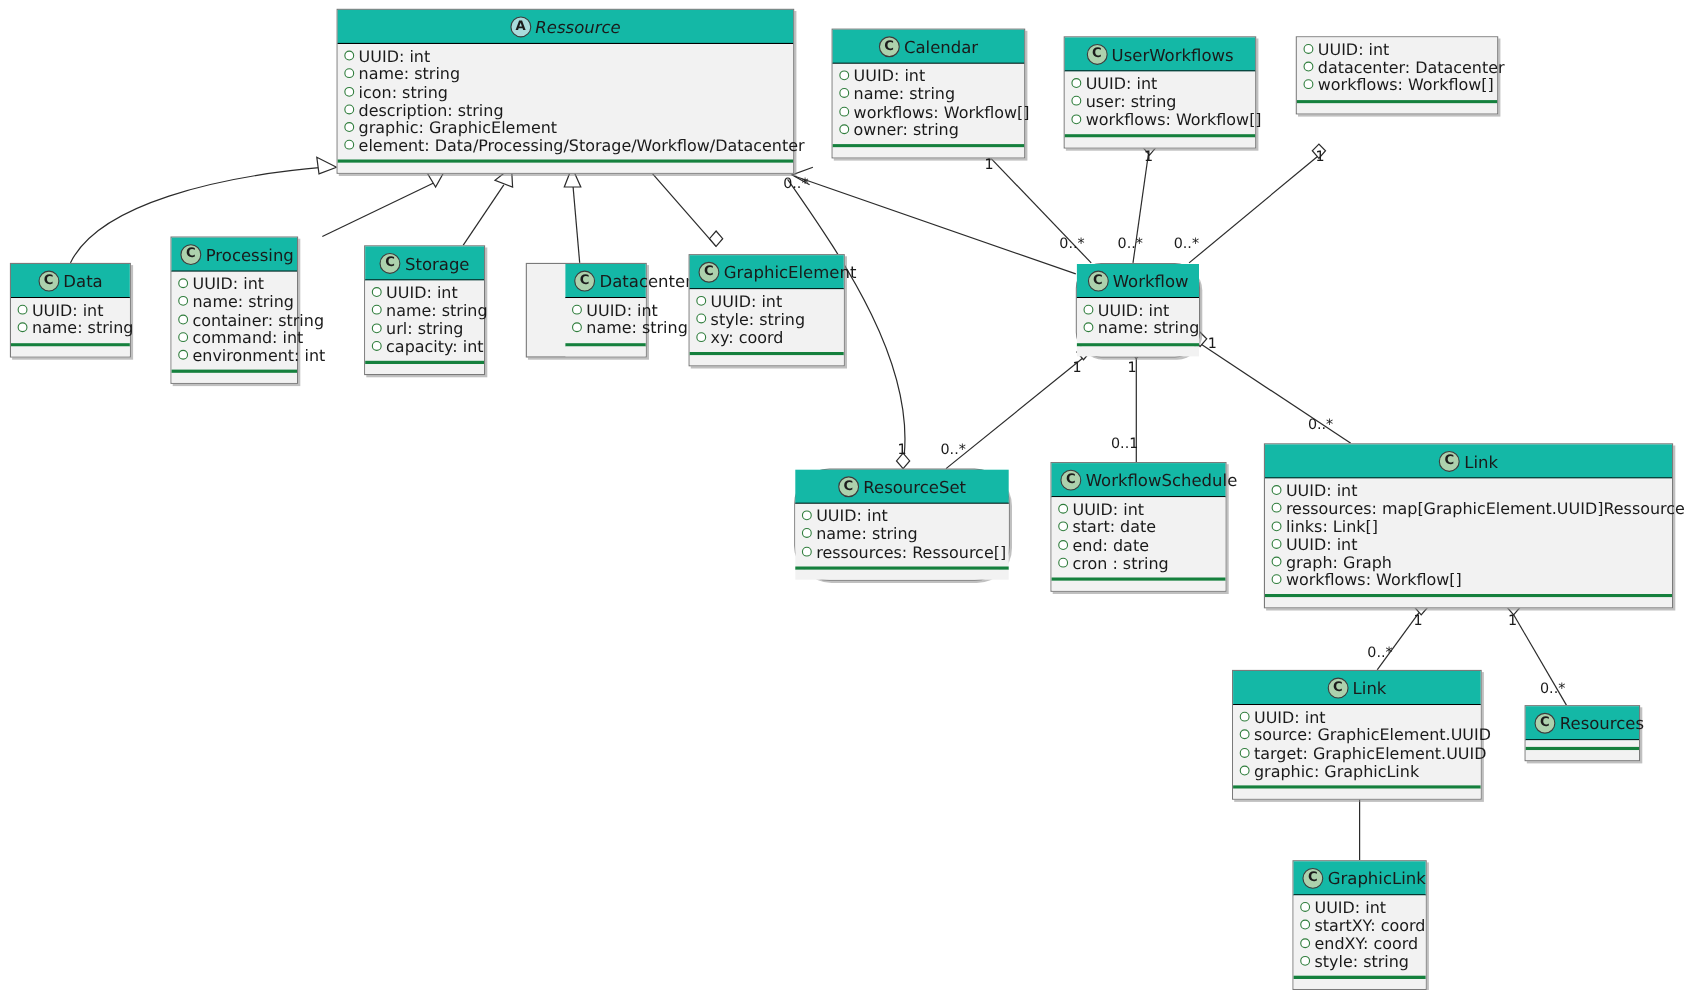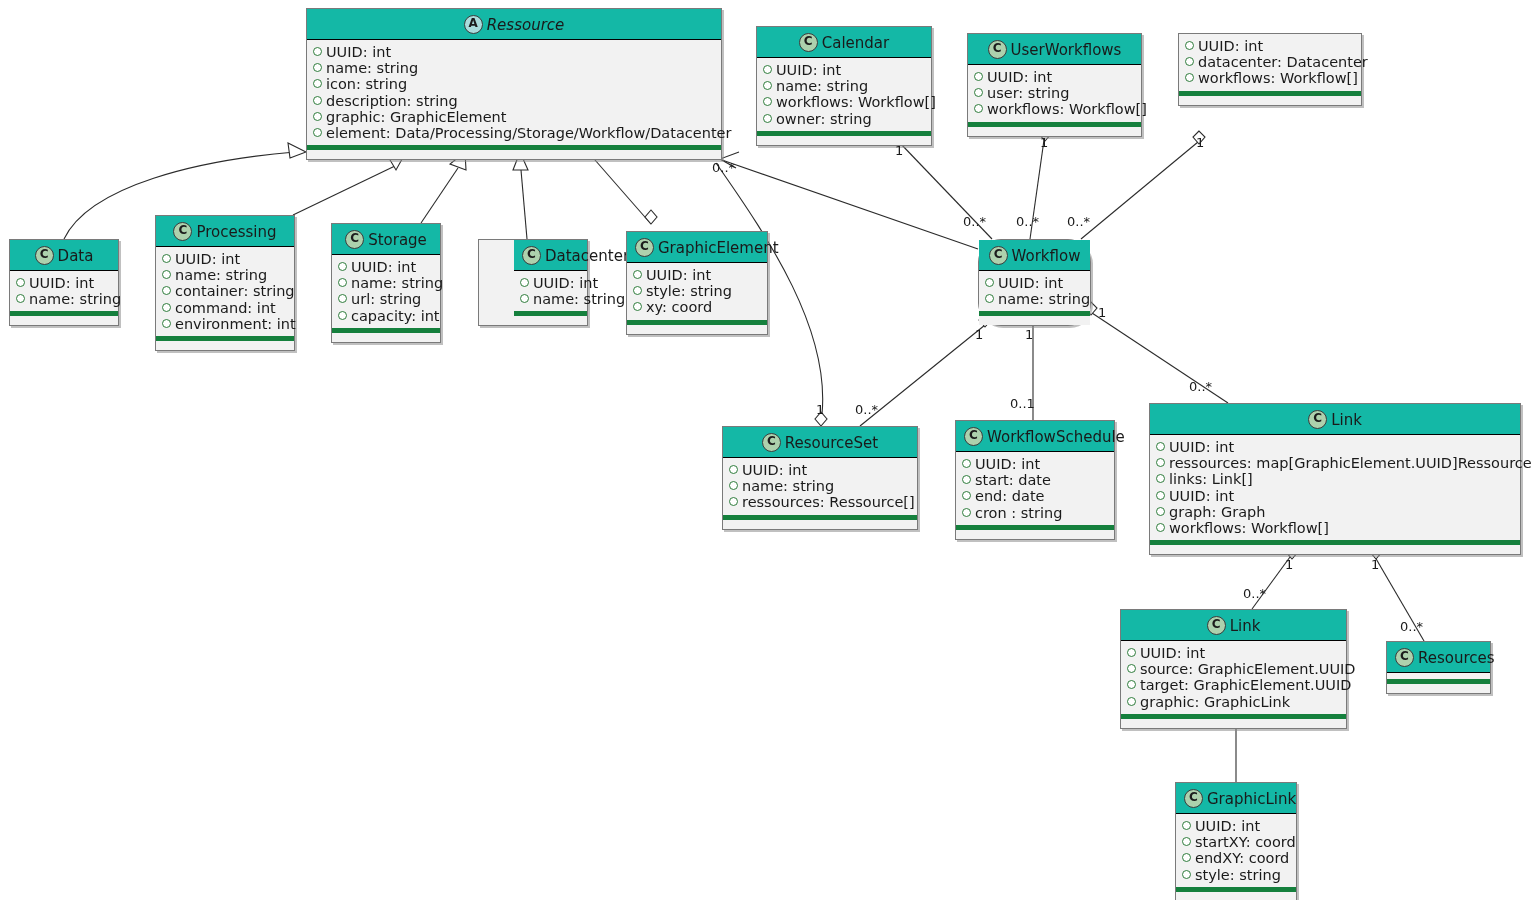--- a/index.html
+++ b/index.html
@@ -68,21 +68,21 @@
     display: inline-block;
     vertical-align: middle;
     font-size: 15px;
     color: #1a1a1a;
   }
   .uml-name.italic { font-style: italic; }
   .uml-attrs {
     box-sizing: border-box;
     background: #f2f2f2;
     padding: 4px 6px 4px 6px;
-    border-bottom: 5px solid #15803d;
+    border-bottom: 3px solid #15803d;
   }
   .uml-attrs.empty { padding: 3px 6px; min-height: 6px; }
   .uml-methods {
     box-sizing: border-box;
     background: #f2f2f2;
     min-height: 9px;
   }
   .attr-row {
     font-size: 14.5px;
     color: #1a1a1a;
@@ -207,21 +207,21 @@
         <div class="uml-methods"></div>
       </div>
       <div class="uml-class" style="left: 9px; top: 239px; width: 110px;">
         <div class="uml-header"><span class="stereo cls">C</span><span class="uml-name">Data</span></div>
         <div class="uml-attrs">
           <div class="attr-row"><span class="attr-dot"></span><span>UUID: int</span></div>
           <div class="attr-row"><span class="attr-dot"></span><span>name: string</span></div>
         </div>
         <div class="uml-methods"></div>
       </div>
-      <div class="uml-class" style="left: 155px; top: 215px; width: 140px;">
+      <div class="uml-class" style="left: 155px; top: 215px; width: 116px;">
         <div class="uml-header"><span class="stereo cls">C</span><span class="uml-name">Processing</span></div>
         <div class="uml-attrs">
           <div class="attr-row"><span class="attr-dot"></span><span>UUID: int</span></div>
           <div class="attr-row"><span class="attr-dot"></span><span>name: string</span></div>
           <div class="attr-row"><span class="attr-dot"></span><span>container: string</span></div>
           <div class="attr-row"><span class="attr-dot"></span><span>command: int</span></div>
           <div class="attr-row"><span class="attr-dot"></span><span>environment: int</span></div>
         </div>
         <div class="uml-methods"></div>
       </div>
@@ -253,21 +253,21 @@
         <div class="uml-methods"></div>
       </div>
       <div class="uml-class" style="left: 978px; top: 239px; width: 113px; border-radius: 23px;">
         <div class="uml-header"><span class="stereo cls">C</span><span class="uml-name">Workflow</span></div>
         <div class="uml-attrs">
           <div class="attr-row"><span class="attr-dot"></span><span>UUID: int</span></div>
           <div class="attr-row"><span class="attr-dot"></span><span>name: string</span></div>
         </div>
         <div class="uml-methods"></div>
       </div>
-      <div class="uml-class" style="left: 722px; top: 426px; width: 196px;">
+      <div class="uml-class" style="left: 722px; top: 426px; width: 196px; border-radius: 32px;">
         <div class="uml-header"><span class="stereo cls">C</span><span class="uml-name">ResourceSet</span></div>
         <div class="uml-attrs">
           <div class="attr-row"><span class="attr-dot"></span><span>UUID: int</span></div>
           <div class="attr-row"><span class="attr-dot"></span><span>name: string</span></div>
           <div class="attr-row"><span class="attr-dot"></span><span>ressources: Ressource[]</span></div>
         </div>
         <div class="uml-methods"></div>
       </div>
       <div class="uml-class" style="left: 955px; top: 420px; width: 160px;">
         <div class="uml-header"><span class="stereo cls">C</span><span class="uml-name">WorkflowSchedule</span></div>

